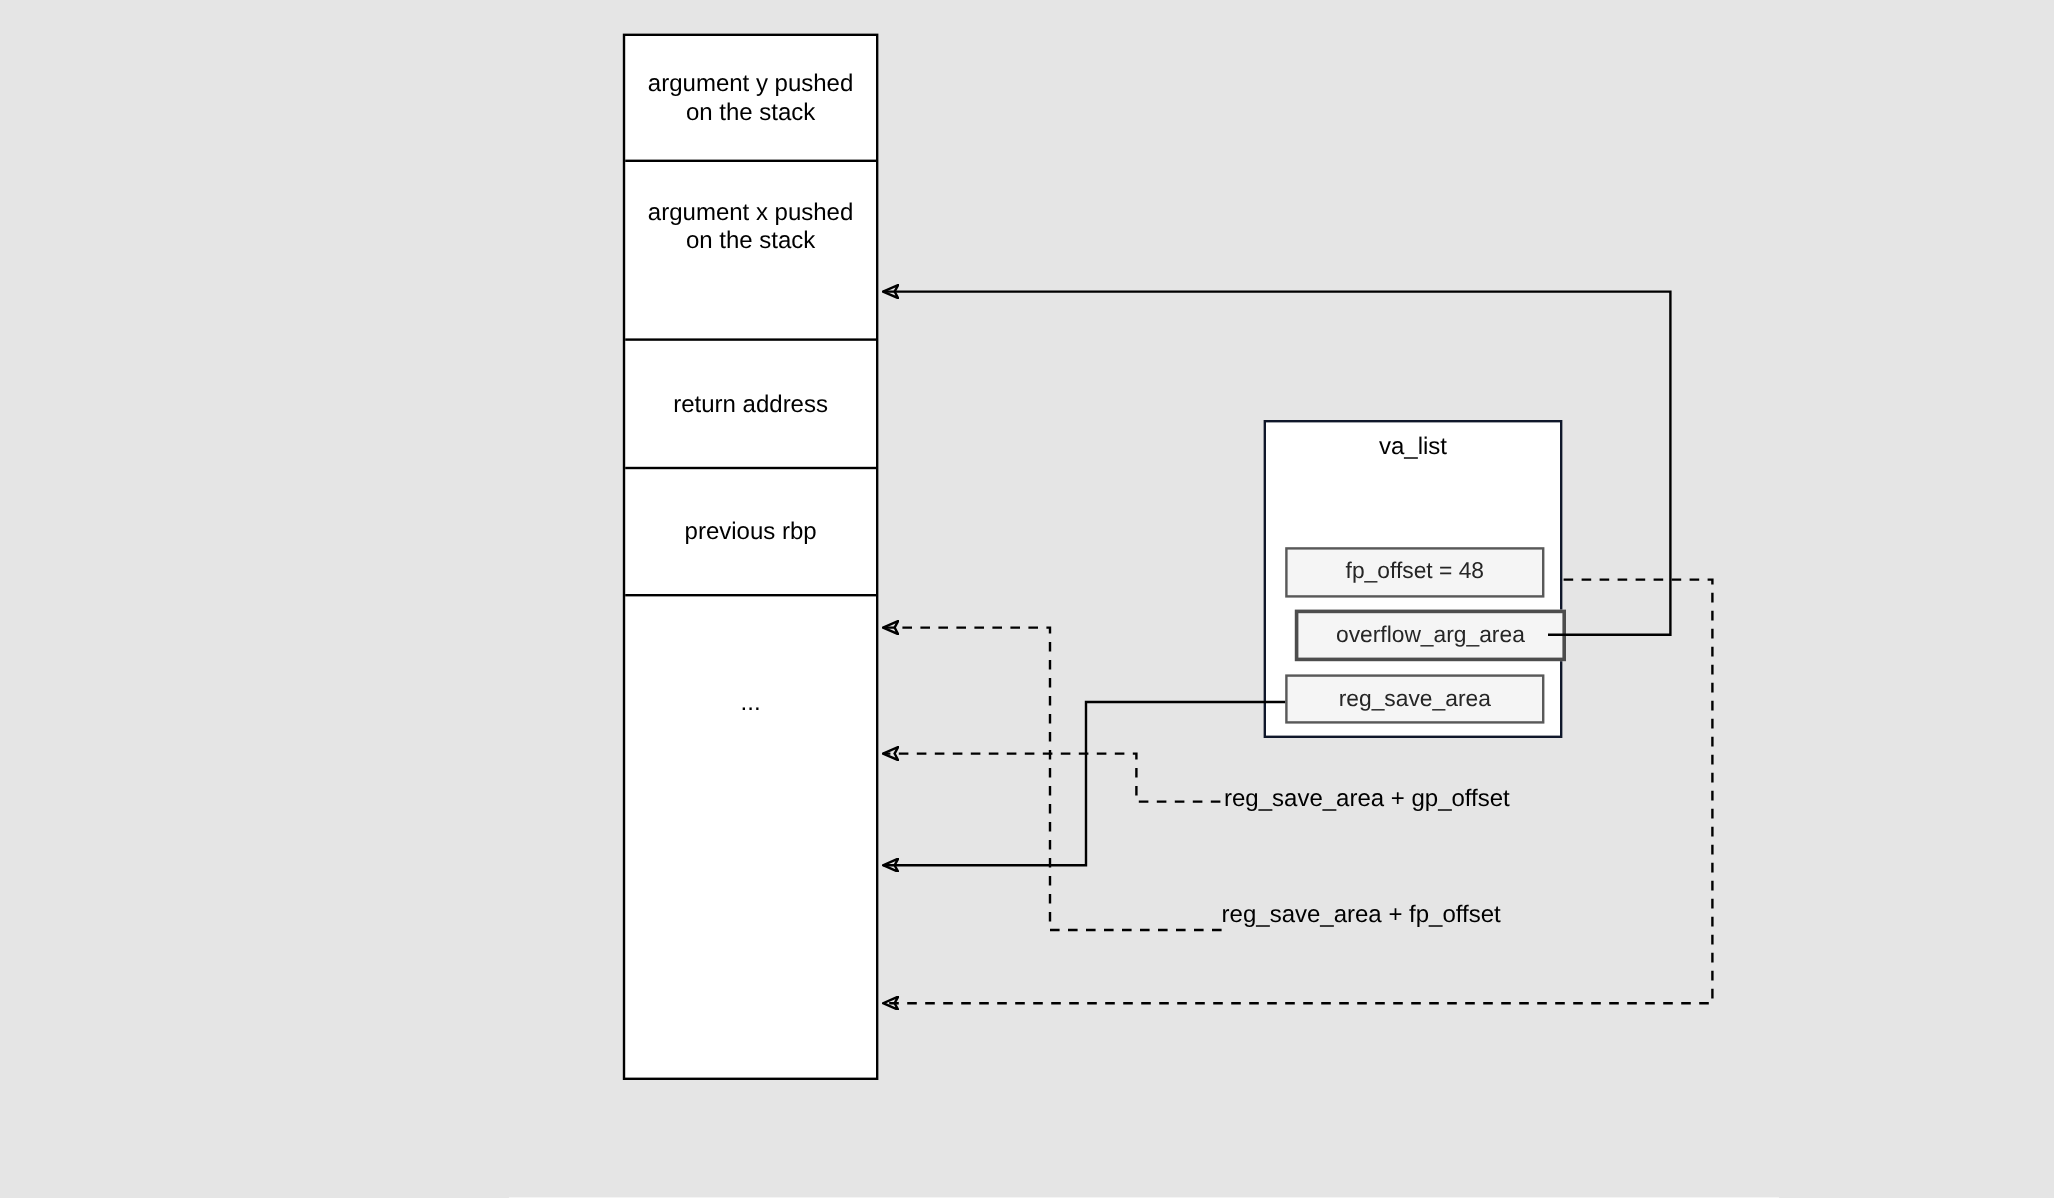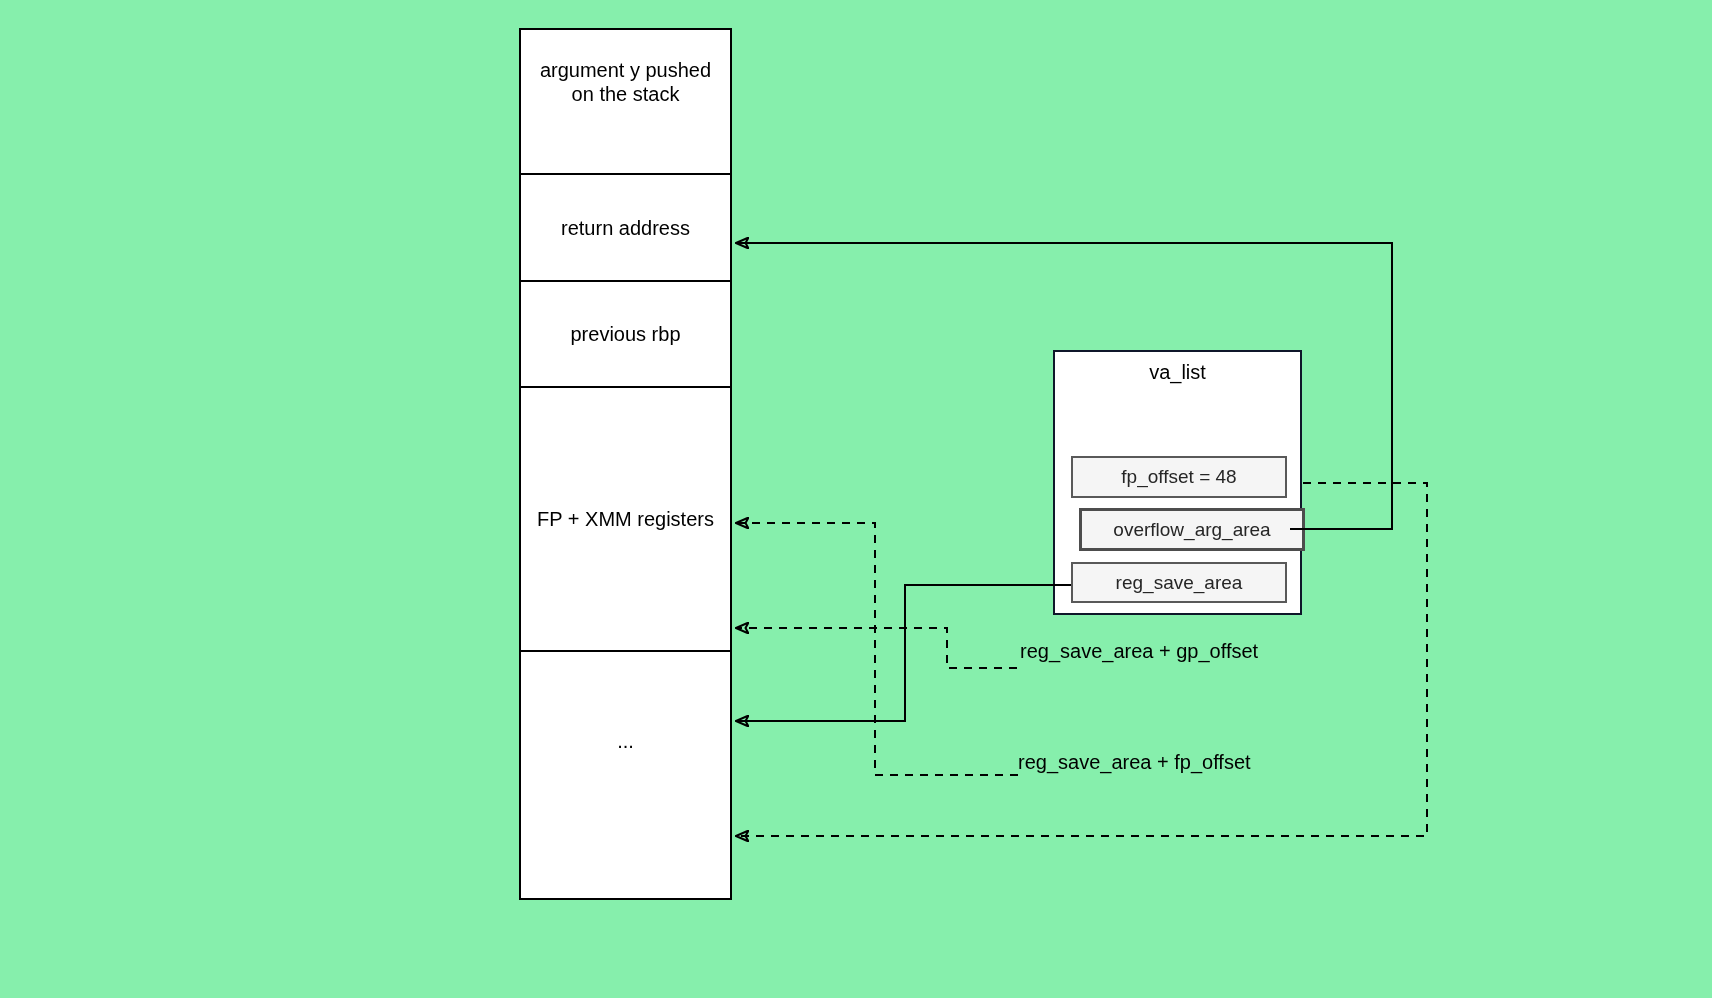--- a/index.html
+++ b/index.html
@@ -4,21 +4,21 @@
 <style>
   html, body {
     margin: 0;
     padding: 0;
     background: #ffffff;
   }
   #canvas {
     position: relative;
     width: 1712px;
     height: 998px;
-    background: #86efac;
+    background: #e5e5e5;
     overflow: hidden;
     font-family: "Liberation Sans", "DejaVu Sans", sans-serif;
     color: #000000;
   }
 
   
   .stack {
     position: absolute;
     left: 519px;
     top: 28px;
@@ -84,21 +84,21 @@
   .field-fp       { left: 16px; top: 104px; width: 216px; height: 42px; }
   .field-overflow { left: 11px; top: 156px; width: 226px; height: 43px; border-width: 3px; border-color: #4d4d4d; margin-left: 13px; }
   .field-reg      { left: 16px; top: 210px; width: 216px; height: 41px; }
 
   
   .annotation {
     position: absolute;
     font-size: 20px;
     white-space: nowrap;
   }
-  .annotation-gp { left: 1020px; top: 640px; }
+  .annotation-gp { left: 1020px; top: 655px; }
   .annotation-fp { left: 1018px; top: 751px; }
 
   
   .edges {
     position: absolute;
     left: 0;
     top: 0;
     width: 1712px;
     height: 998px;
     pointer-events: none;
@@ -112,28 +112,28 @@
 </style>
 </head>
 <body>
 
 <div id="canvas">
 
   <div class="stack">
     <div class="stack-row row-1">
       <div class="cell-text">argument y pushed on the stack</div>
     </div>
+    <div class="stack-row row-2">
+      <div class="cell-text">argument x pushed on the stack</div>
+    </div>
     <div class="stack-row row-3">
       <div class="cell-text">return address</div>
     </div>
     <div class="stack-row row-4">
       <div class="cell-text">previous rbp</div>
-    </div>
-    <div class="stack-row row-5">
-      <div class="cell-text">FP + XMM registers</div>
     </div>
     <div class="stack-row row-6">
       <div class="cell-text">...</div>
     </div>
   </div>
 
   <div class="valist">
     <div class="valist-title">va_list</div>
     <div class="field field-fp">
       <span>fp_offset = 48</span>

